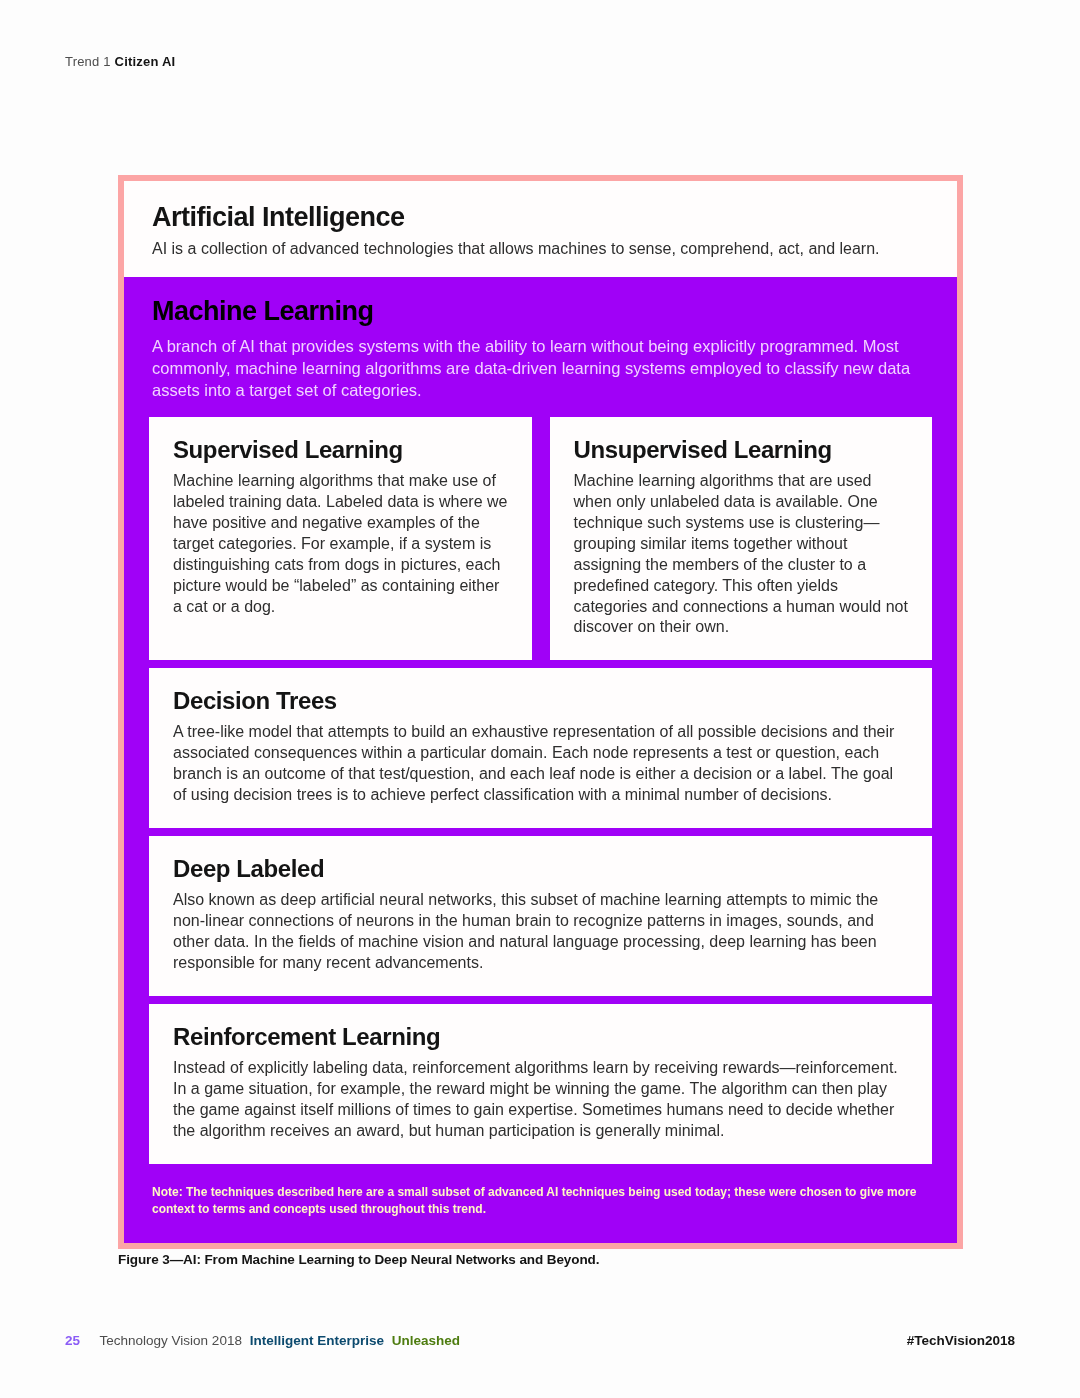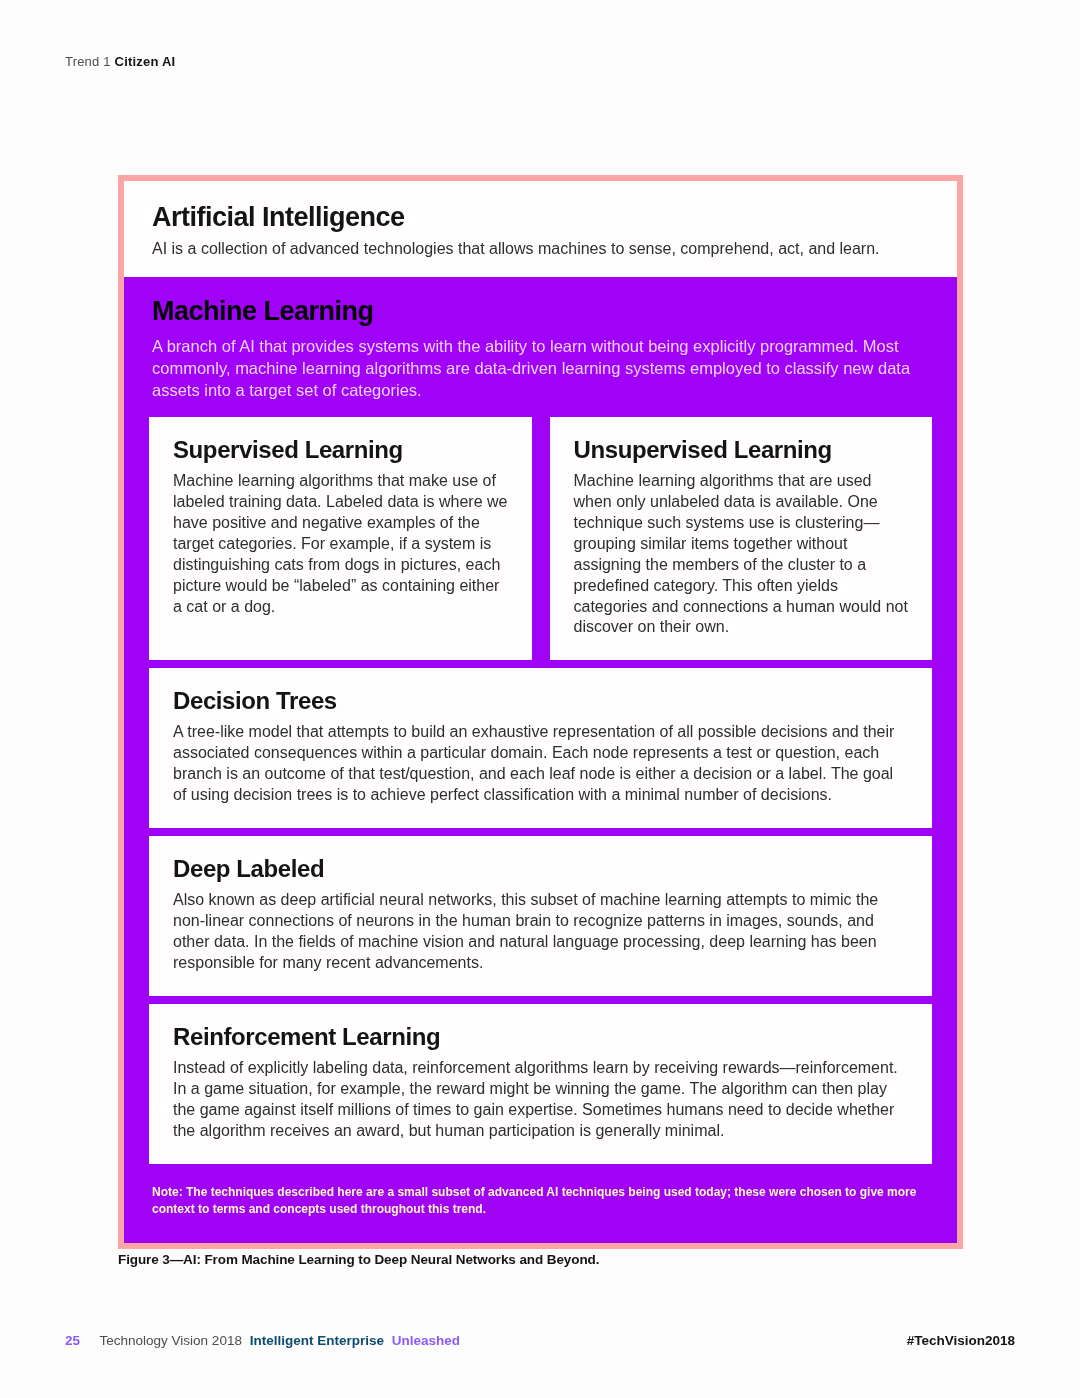--- a/index.html
+++ b/index.html
@@ -64,21 +64,21 @@
   }
 
   .page-footer {
     position: absolute; left: 65px; top: 1333px; width: 950px;
     display: flex; justify-content: space-between; align-items: baseline;
     font-size: 13.5px; color: #4d4d4d;
   }
   .footer-left span { margin-right: 4px; }
   .footer-page-num { font-weight: bold; color: #8b5cf6; margin-right: 16px !important; }
   .footer-edition { font-weight: bold; color: #0c4a6e; }
-  .footer-unleashed { font-weight: bold; color: #8b5cf6; }
+  .footer-unleashed { font-weight: bold; color: #4d7c0f; }
   .footer-hashtag { font-weight: bold; color: #141414; text-align: right; }
 </style>
 </head>
 <body>
 
 <header class="page-header">
   <span>Trend 1</span>
   <span class="bold">Citizen AI</span>
 </header>
 

